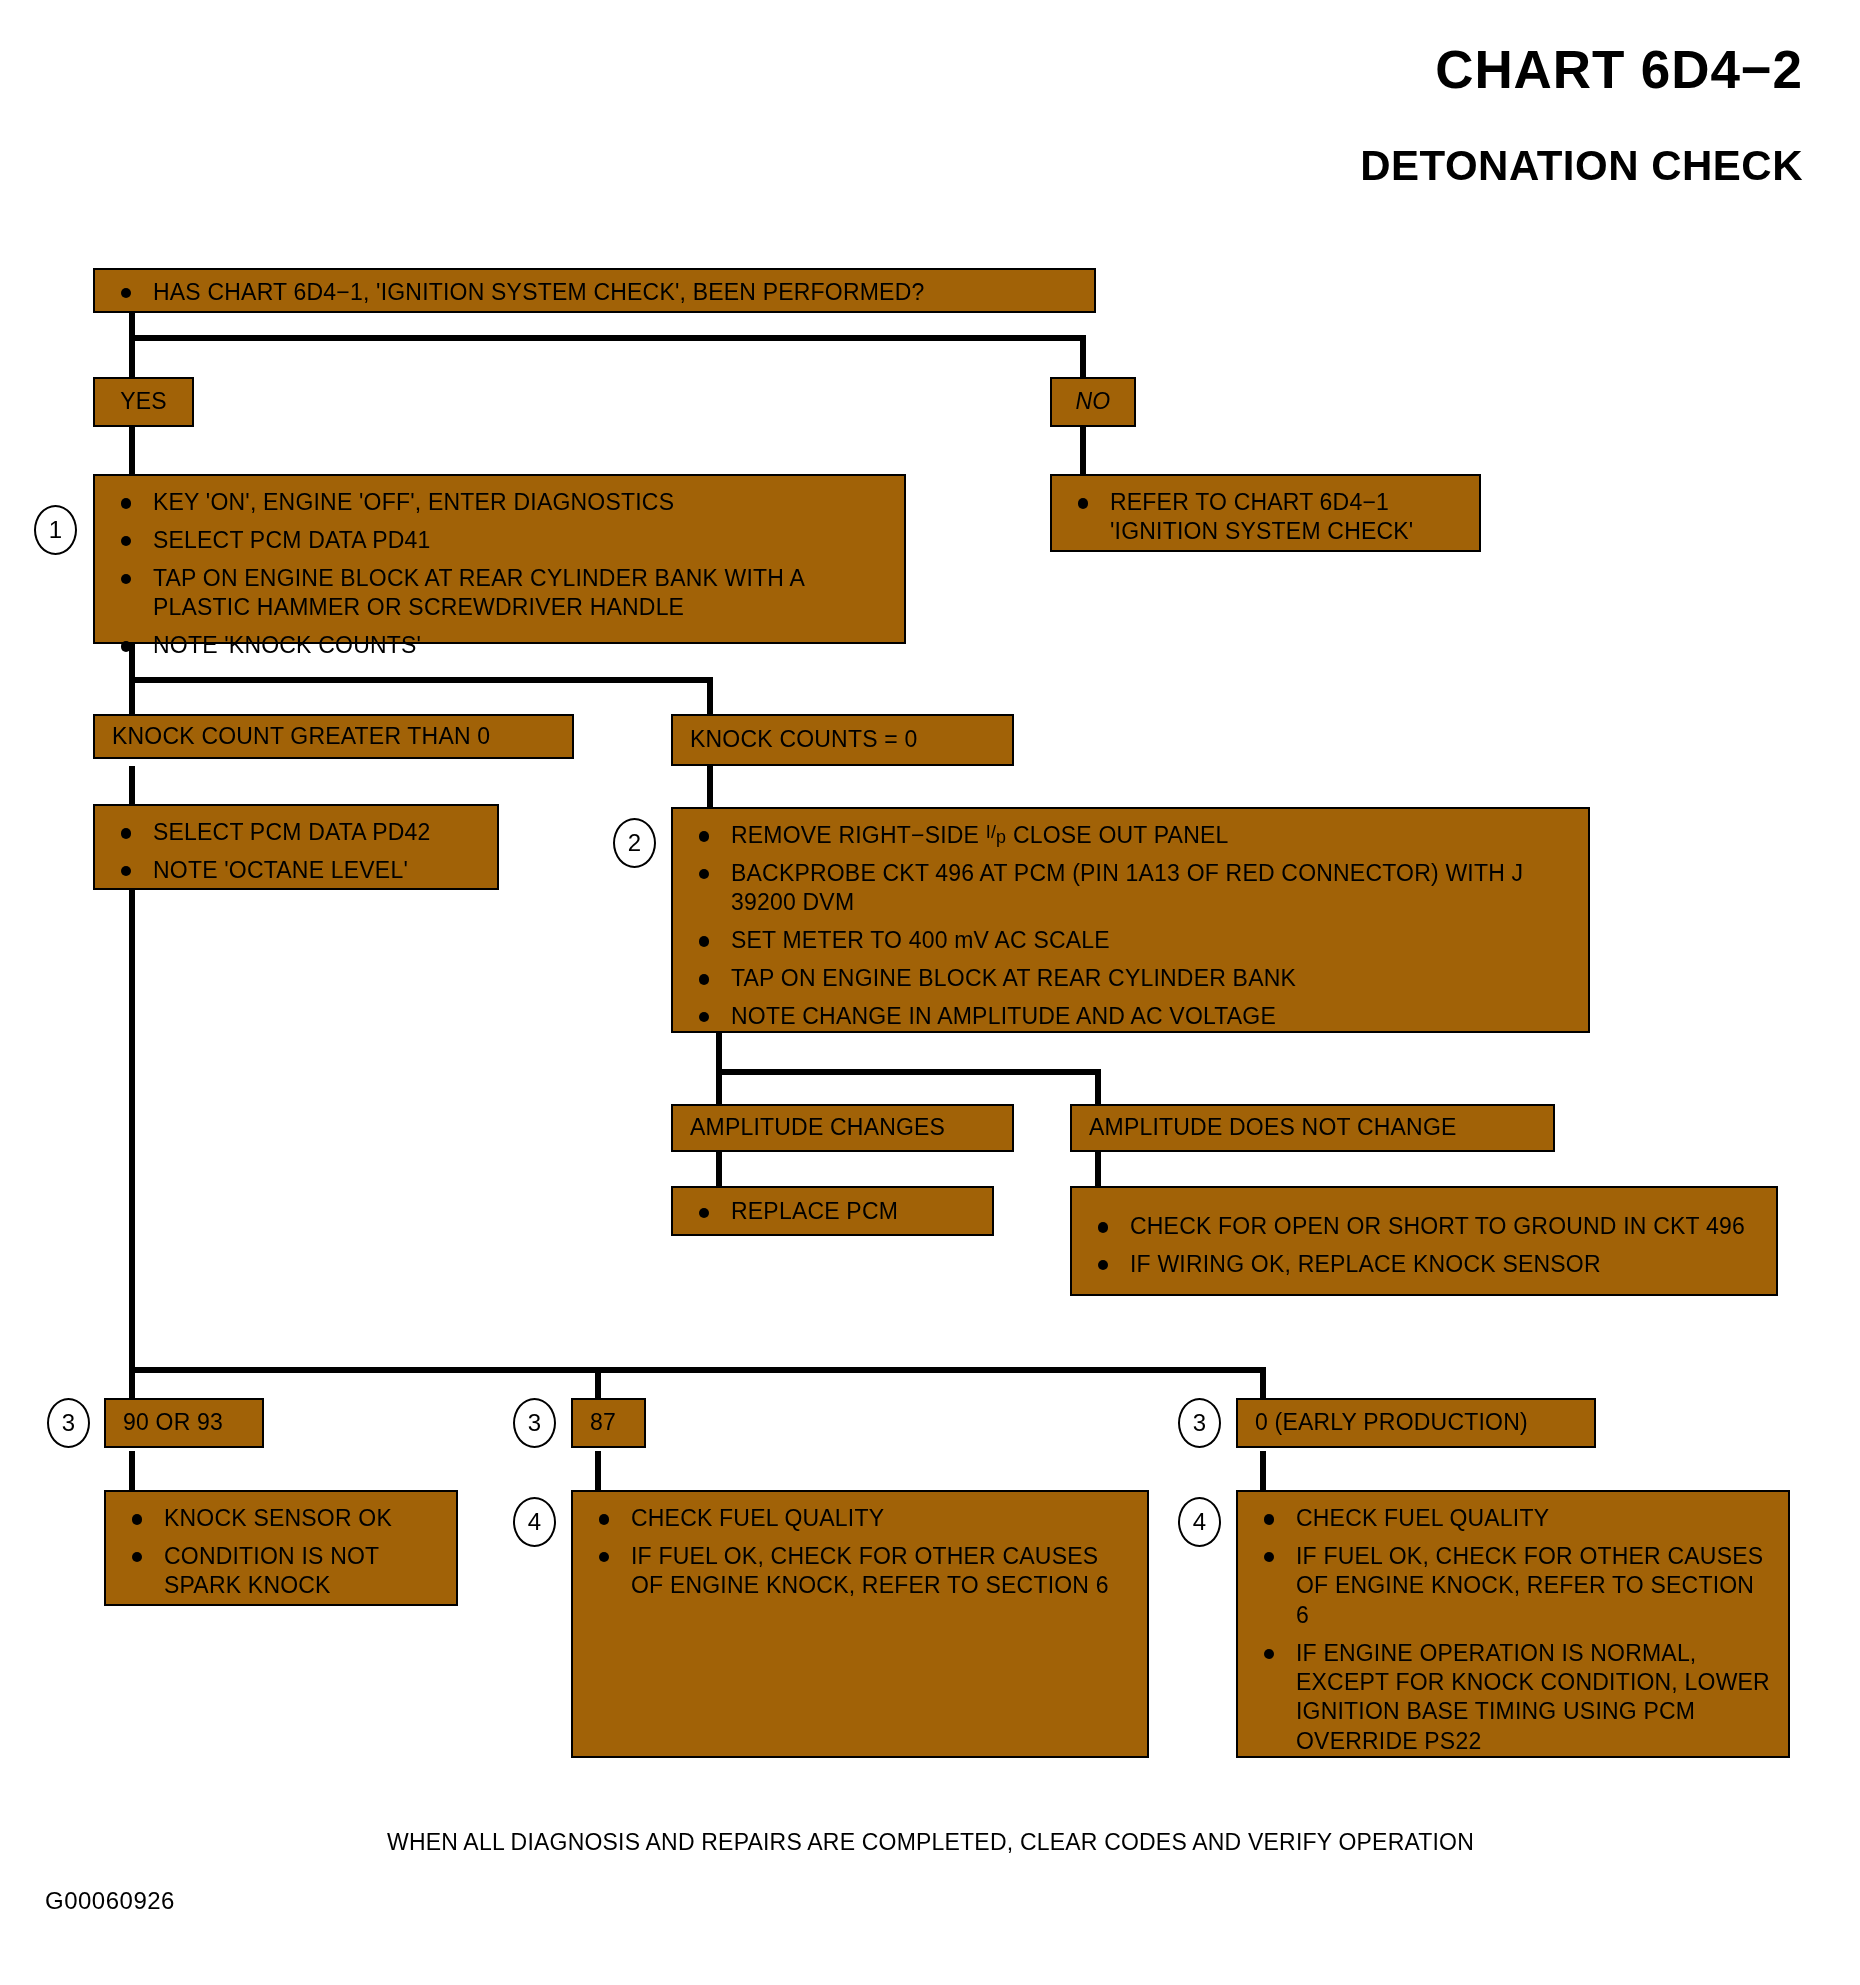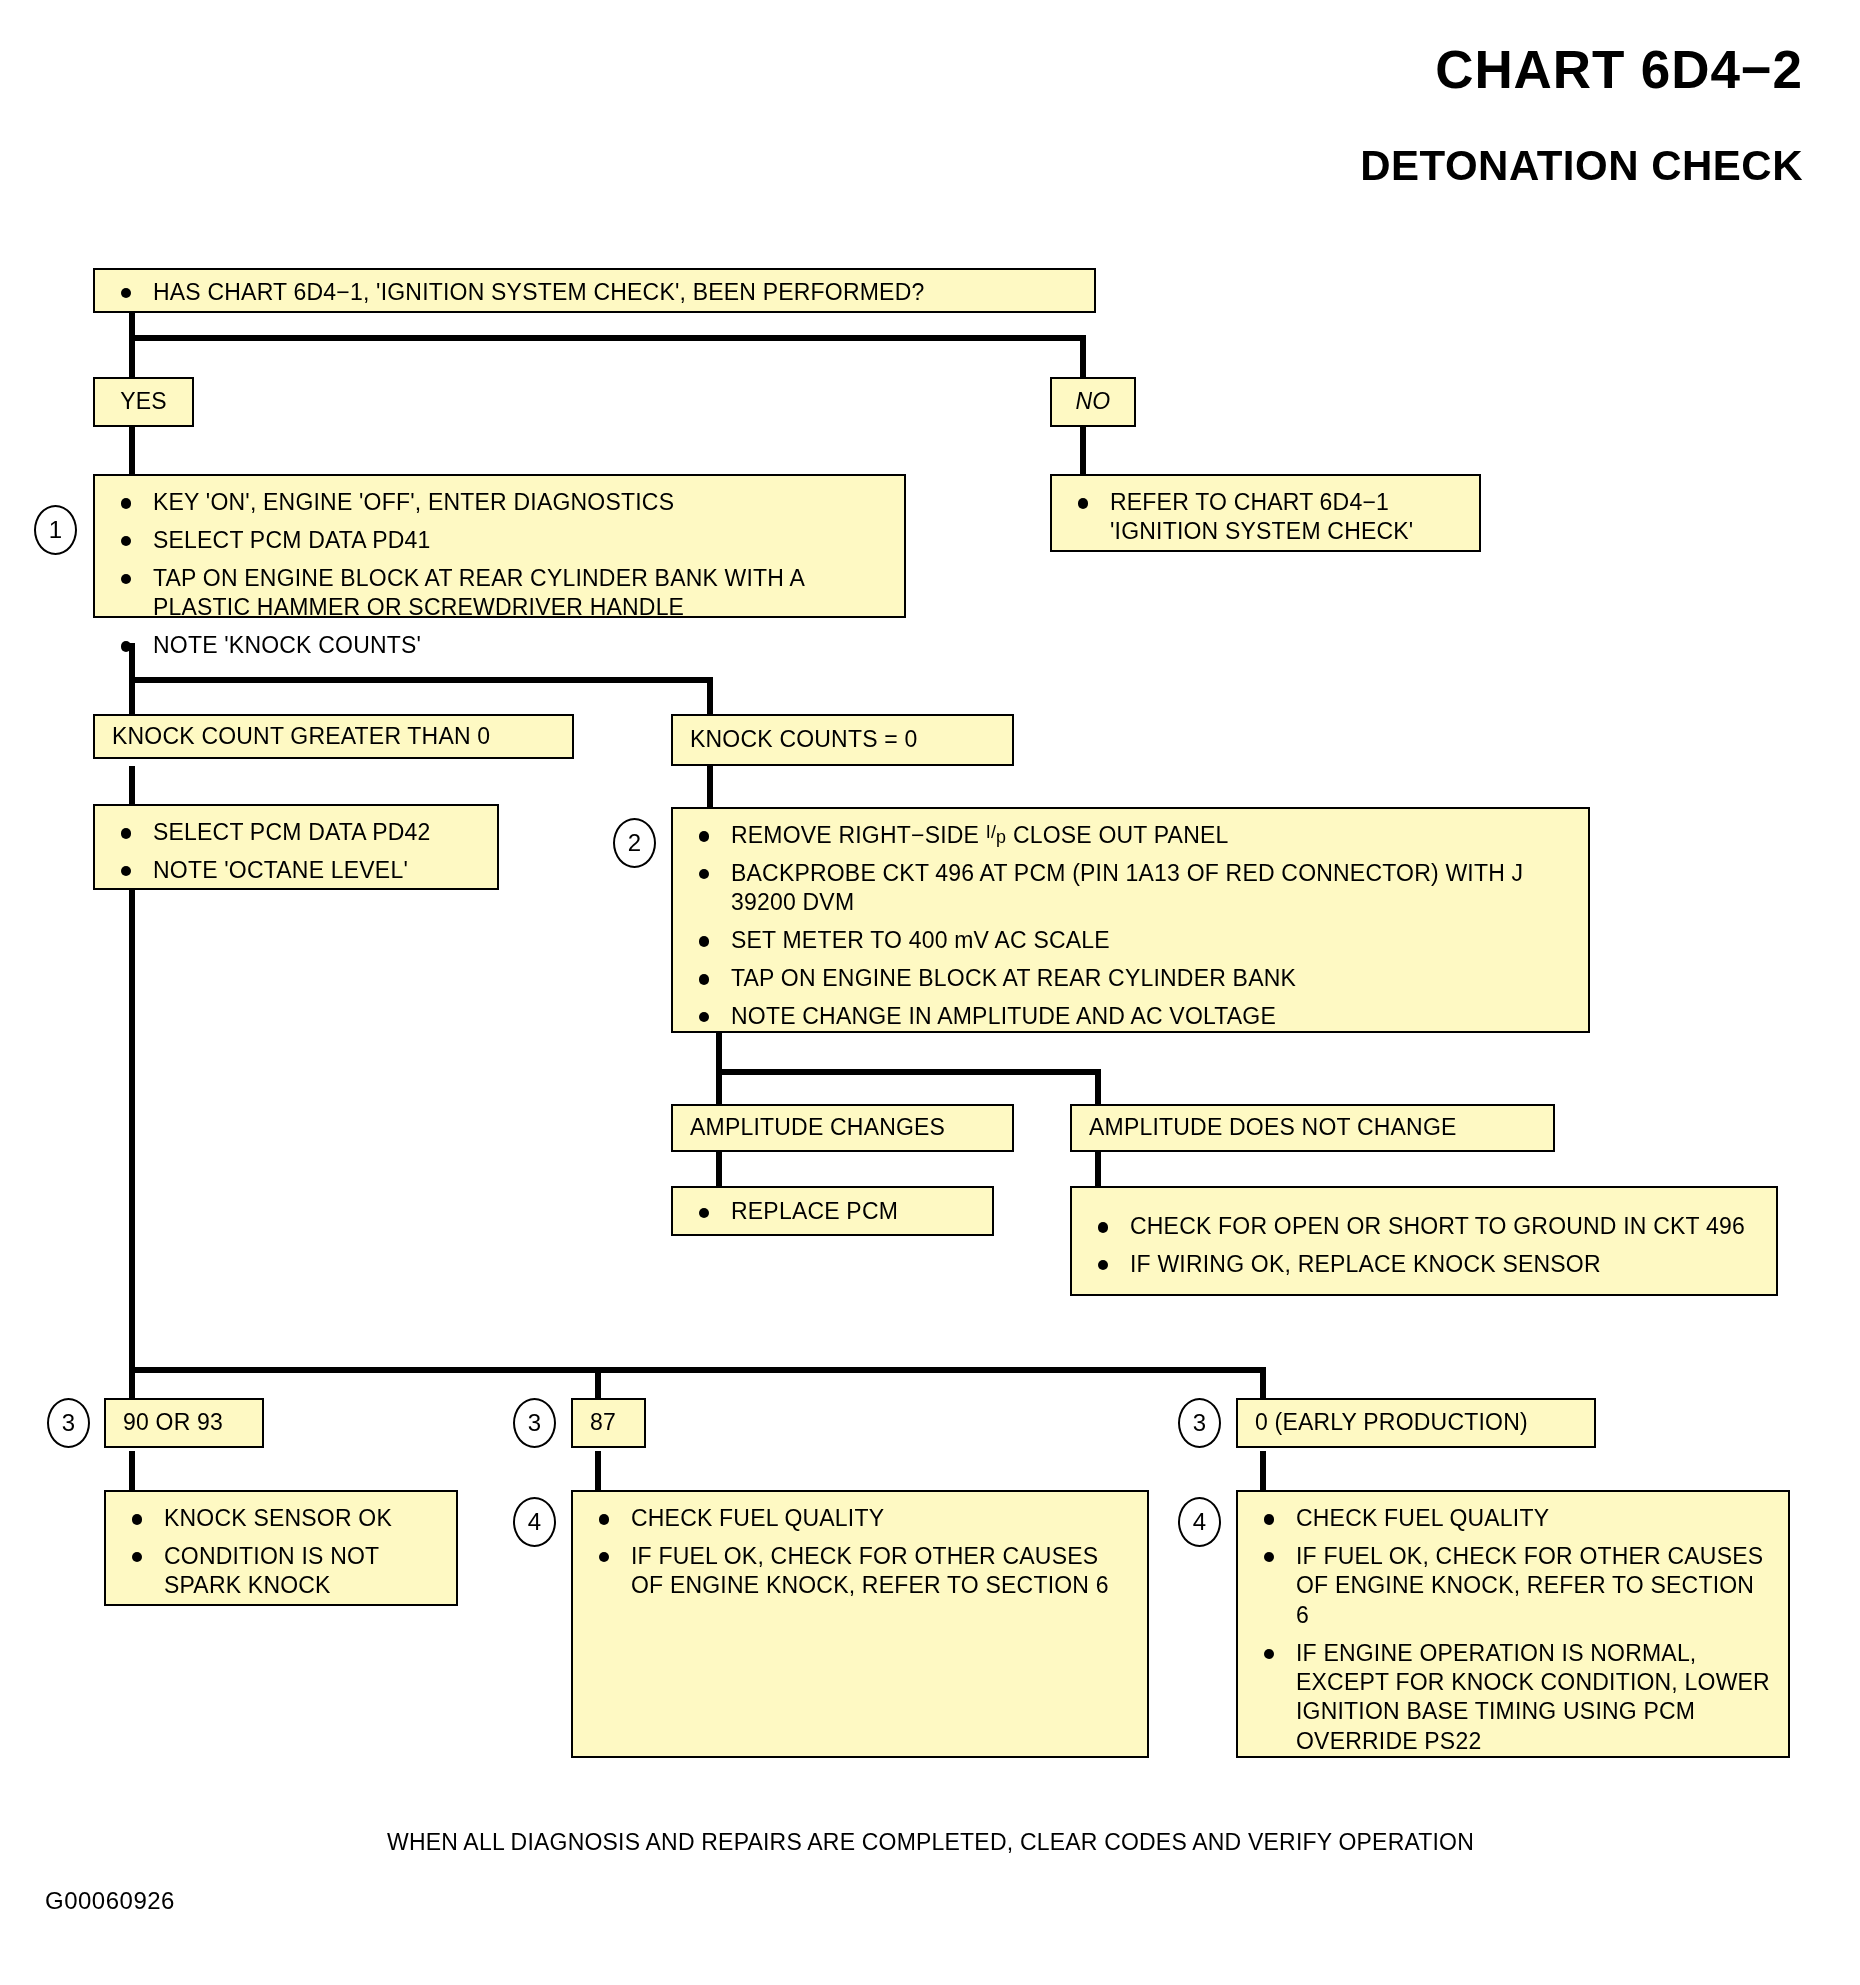--- a/index.html
+++ b/index.html
@@ -36,21 +36,21 @@
     font-size: 42px;
     font-weight: bold;
     letter-spacing: 0.5px;
     white-space: nowrap;
   }
 
   
   .box {
     position: absolute;
     border: 2.8px solid #000;
-    background: #fef9c3;
+    background: #a16207;
     box-sizing: border-box;
     font-size: 23px;
     line-height: 1.28;
     letter-spacing: 0.2px;
   }
 
   
   .label-box {
     display: flex;
     align-items: center;
@@ -185,21 +185,21 @@
   <div class="box list-box" style="left:93px; top:268px; width:1003px; height:45px; padding-top:7.5px;">
     <ul class="bullets">
       <li>HAS CHART 6D4−1, 'IGNITION SYSTEM CHECK', BEEN PERFORMED?</li>
     </ul>
   </div>
 
   <div class="box label-box" style="left:93px; top:377px; width:101px; height:50px;">YES</div>
   <div class="box label-box" style="left:1050px; top:377px; width:86px; height:50px;font-style:italic;">NO</div>
 
   <div class="step-circle" style="left:34px; top:505px;">1</div>
-  <div class="box list-box" style="left:93px; top:474px; width:813px; height:144px;">
+  <div class="box list-box" style="left:93px; top:474px; width:813px; height:170px;">
     <ul class="bullets">
       <li>KEY 'ON', ENGINE 'OFF', ENTER DIAGNOSTICS</li>
       <li>SELECT PCM DATA PD41</li>
       <li style="max-width:746px;">TAP ON ENGINE BLOCK AT REAR CYLINDER BANK WITH A PLASTIC HAMMER OR SCREWDRIVER HANDLE</li>
       <li>NOTE 'KNOCK COUNTS'</li>
     </ul>
   </div>
 
   <div class="box list-box" style="left:1050px; top:474px; width:431px; height:78px;">
     <ul class="bullets">

